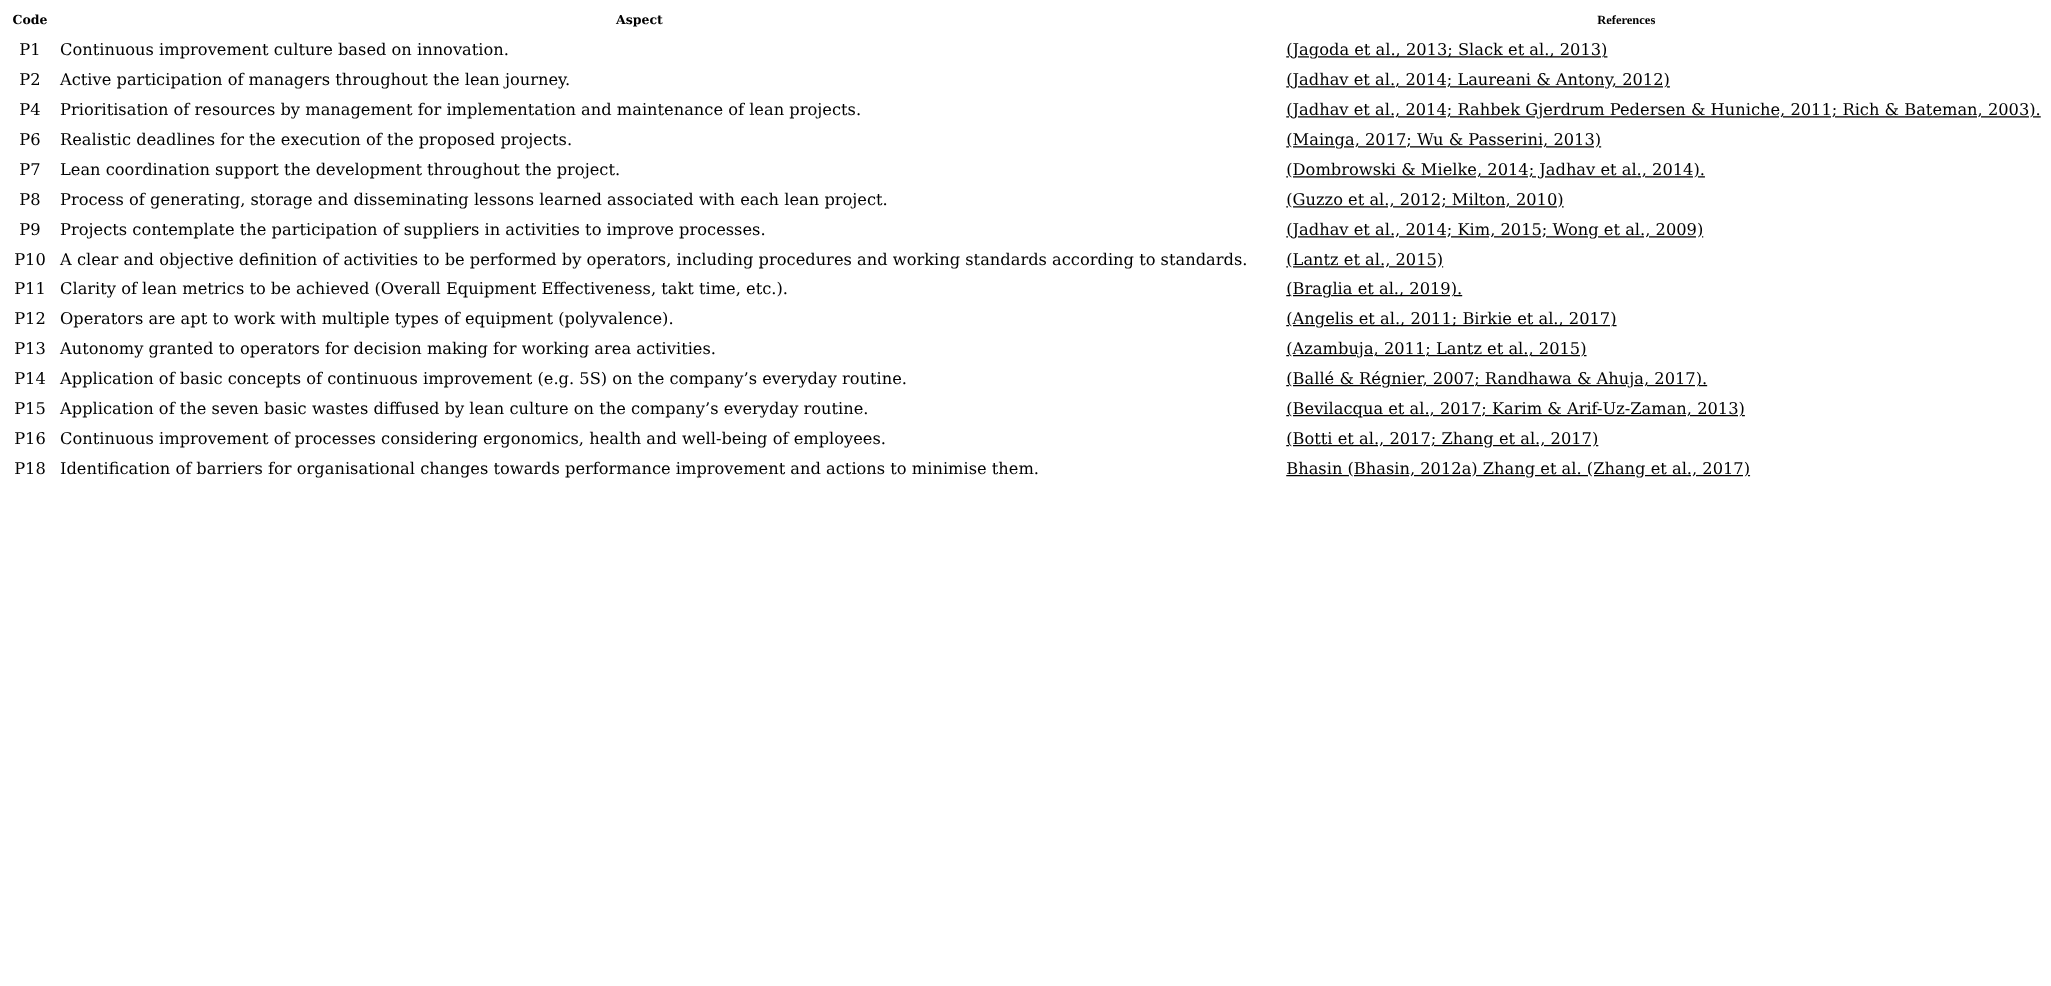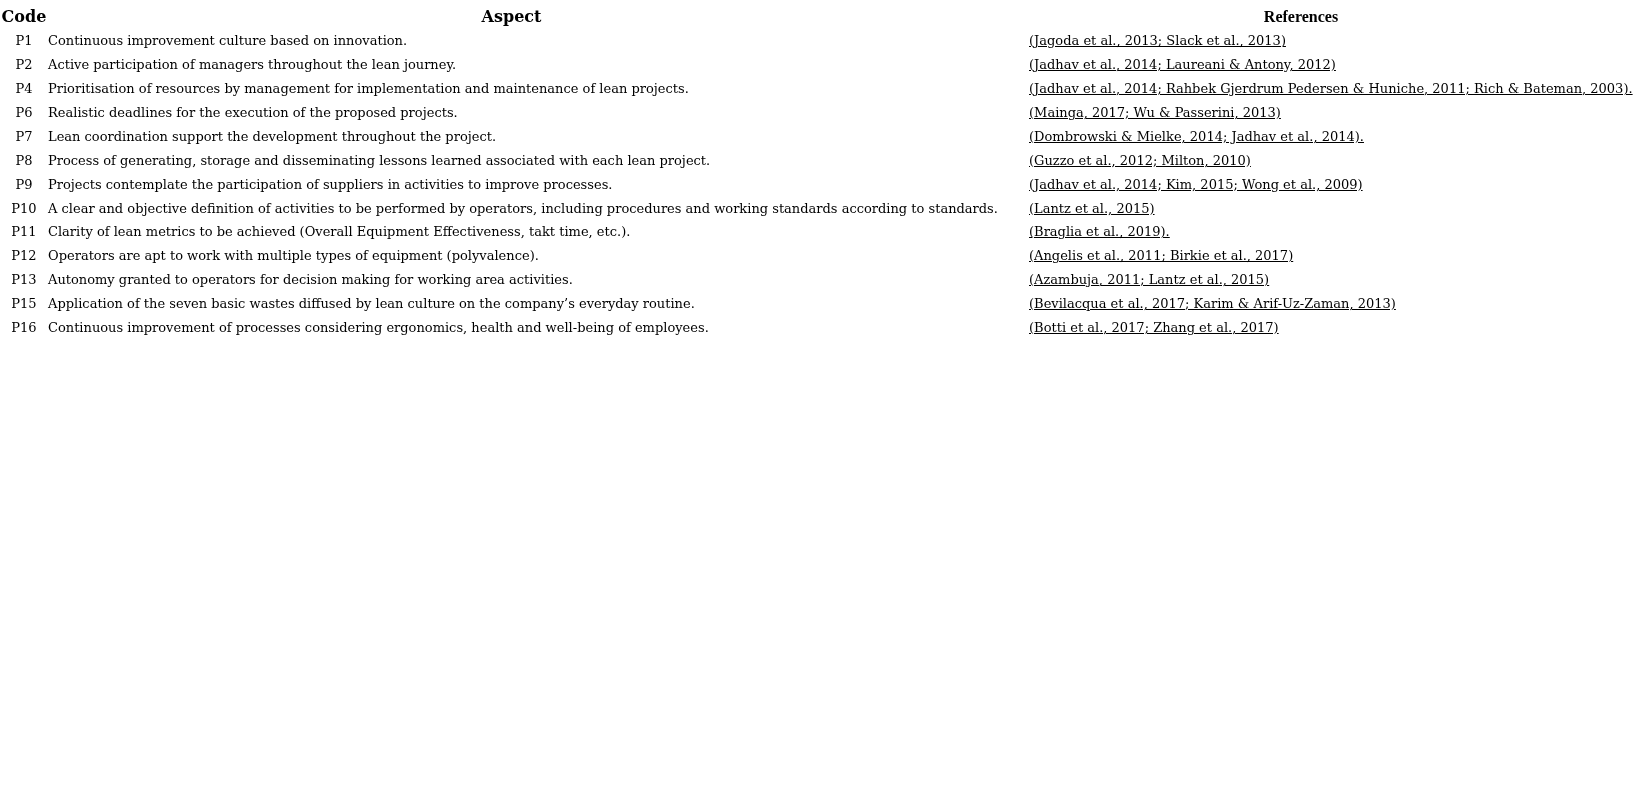--- a/index.html
+++ b/index.html
@@ -26,21 +26,21 @@
   th, td {
     padding: 0;
     height: 23.9px;
     font-size: 13px;
     vertical-align: middle;
     white-space: nowrap;
     overflow: visible;
   }
   th {
     font-weight: bold;
-    font-size: 16px;
+    font-size: 10px;
   }
   th.h-code { text-align: center; }
   th.h-aspect { text-align: center; padding-right: 50px; }
   th.h-refs { text-align: center; padding-right: 64px; font-family: Liberation Serif, serif; }
   td.code { text-align: center; }
   td.aspect { text-align: left; }
   td.refs { text-align: left; padding-left: 4px; text-decoration: underline; }
 </style>
 </head>
 <body>
@@ -120,28 +120,38 @@
     <td class="aspect">Operators are apt to work with multiple types of equipment (polyvalence).</td>
     <td class="refs">(Angelis et al., 2011; Birkie et al., 2017)</td>
   </tr>
 
   <tr>
     <td class="code">P13</td>
     <td class="aspect">Autonomy granted to operators for decision making for working area activities.</td>
     <td class="refs">(Azambuja, 2011; Lantz et al., 2015)</td>
   </tr>
 
+  <tr>
+    <td class="code">P14</td>
+    <td class="aspect">Application of basic concepts of continuous improvement (e.g. 5S) on the company’s everyday routine.</td>
+    <td class="refs">(Ballé &amp; Régnier, 2007; Randhawa &amp; Ahuja, 2017).</td>
+  </tr>
 
   <tr>
     <td class="code">P15</td>
     <td class="aspect">Application of the seven basic wastes diffused by lean culture on the company’s everyday routine.</td>
     <td class="refs">(Bevilacqua et al., 2017; Karim &amp; Arif-Uz-Zaman, 2013)</td>
   </tr>
 
   <tr>
     <td class="code">P16</td>
     <td class="aspect">Continuous improvement of processes considering ergonomics, health and well-being of employees.</td>
     <td class="refs">(Botti et al., 2017; Zhang et al., 2017)</td>
   </tr>
 
 
+  <tr>
+    <td class="code">P18</td>
+    <td class="aspect">Identification of barriers for organisational changes towards performance improvement and actions to minimise them.</td>
+    <td class="refs">Bhasin (Bhasin, 2012a) Zhang et al. (Zhang et al., 2017)</td>
+  </tr>
 </tbody>
 </table>
 
 </body></html>

